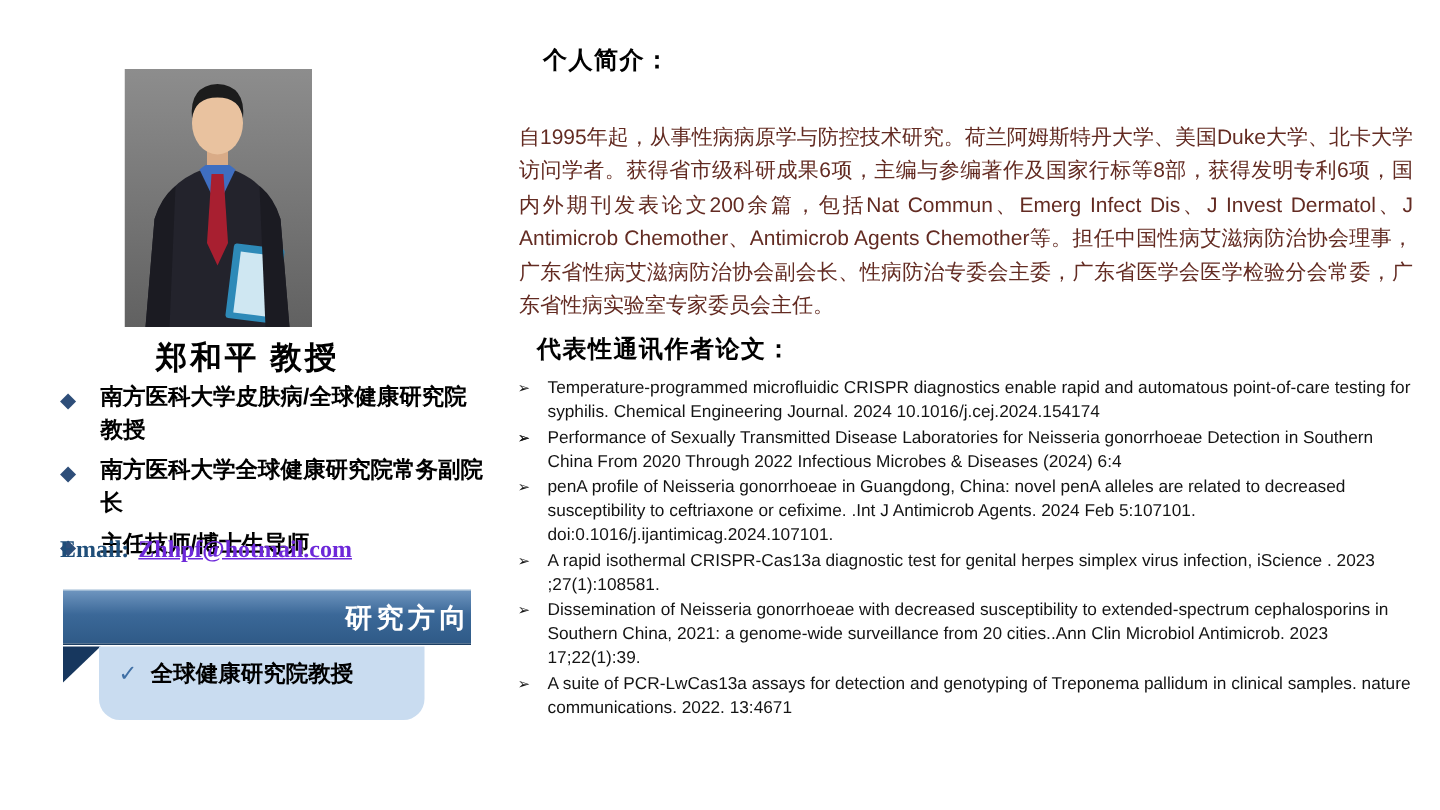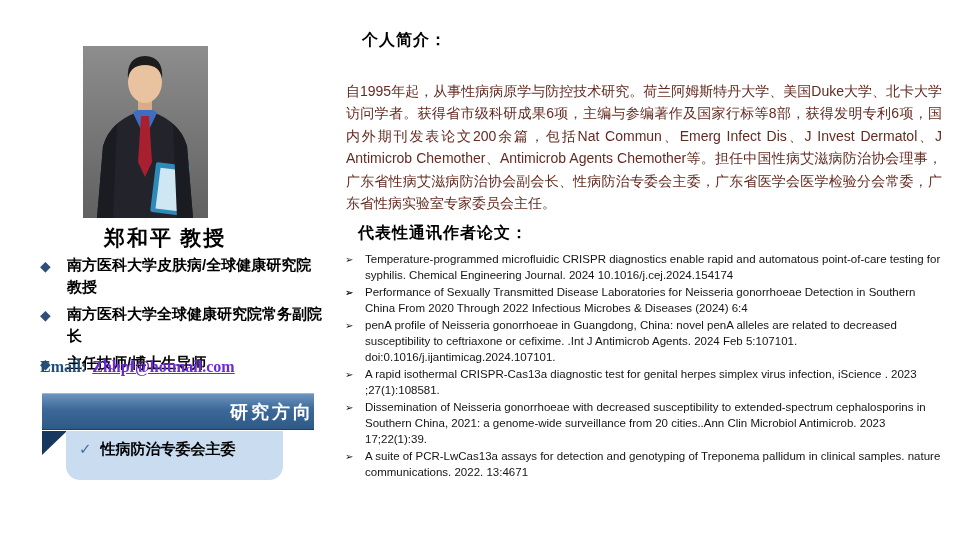--- a/index.html
+++ b/index.html
@@ -134,21 +134,21 @@
   <div class="email-row">
     <span class="lbl">Email:</span><a class="email">Zhhpf@hotmail.com</a>
   </div>
 
   <div class="res-banner">
     <span>研究方向</span>
   </div>
   <div class="res-fold"></div>
   <div class="res-box">
     <div class="res-item">
-      <span class="check">✓</span><span>性病防治专委会主委</span>
+      <span class="check">✓</span><span>全球健康研究院教授</span>
     </div>
   </div>
 
   <div class="h-intro">个人简介：</div>
   <div class="intro-body">自1995年起，从事性病病原学与防控技术研究。荷兰阿姆斯特丹大学、美国Duke大学、北卡大学访问学者。获得省市级科研成果6项，主编与参编著作及国家行标等8部，获得发明专利6项，国内外期刊发表论文200余篇，包括Nat Commun、Emerg Infect Dis、J Invest Dermatol、J Antimicrob Chemother、Antimicrob Agents Chemother等。担任中国性病艾滋病防治协会理事，广东省性病艾滋病防治协会副会长、性病防治专委会主委，广东省医学会医学检验分会常委，广东省性病实验室专家委员会主任。</div>
 
   <div class="h-papers">代表性通讯作者论文：</div>
   <ul class="papers">
     <li>
       <span class="pbullet">➢</span>

